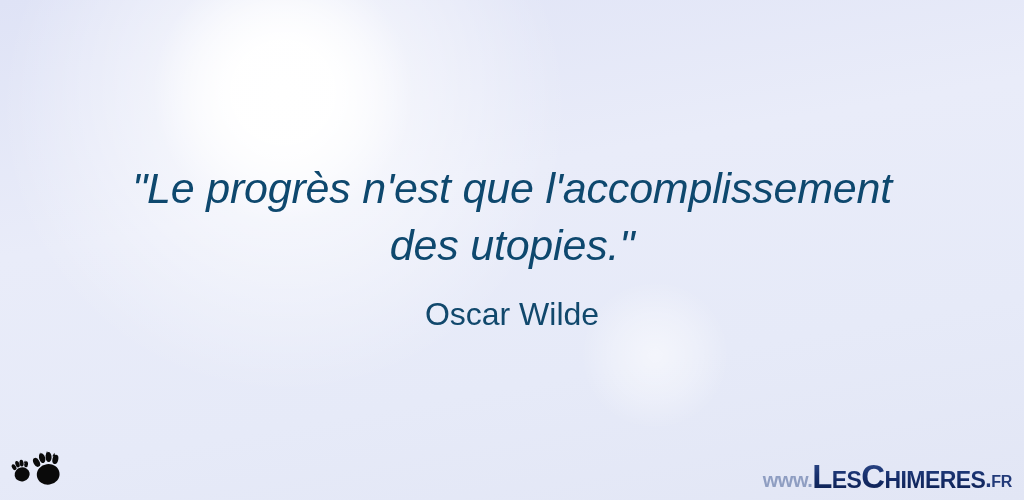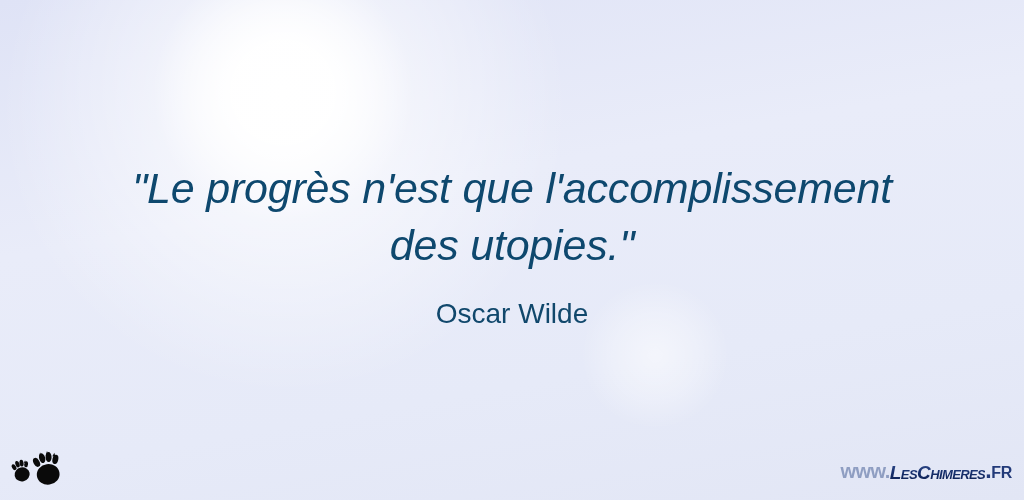--- a/index.html
+++ b/index.html
@@ -50,21 +50,21 @@
 
   .quote-author {
     position: absolute;
     left: 0;
     top: 298px;
     width: 1024px;
     text-align: center;
     font-family: "Liberation Sans", sans-serif;
     font-style: normal;
     font-weight: 400;
-    font-size: 28px;
+    font-size: 32px;
     line-height: 32px;
     color: #11486c;
   }
 
   
   .paw-logo {
     position: absolute;
     left: 8px;
     bottom: 8px;
     width: 60px;
@@ -88,28 +88,27 @@
     font-size: 20px;
     letter-spacing: -0.5px;
     color: #8f9ec2;
     position: relative;
     top: -1px;
   }
 
   .wm-main {
     font-family: "Liberation Sans", sans-serif;
     font-weight: 700;
-    font-size: 19px;
+    font-size: 33px;
     font-variant: small-caps;
     letter-spacing: -0.6px;
     color: #17306e;
     background: linear-gradient(180deg, #35508f 0%, #17306e 45%, #0b1d4c 100%);
     -webkit-background-clip: text;
     background-clip: text;
-    font-style: italic;
     -webkit-text-fill-color: transparent;
   }
 
   .wm-tld {
     font-family: "Liberation Sans", sans-serif;
     font-weight: 700;
     font-size: 23px;
     font-variant: small-caps;
     letter-spacing: -0.3px;
     color: #223a79;

